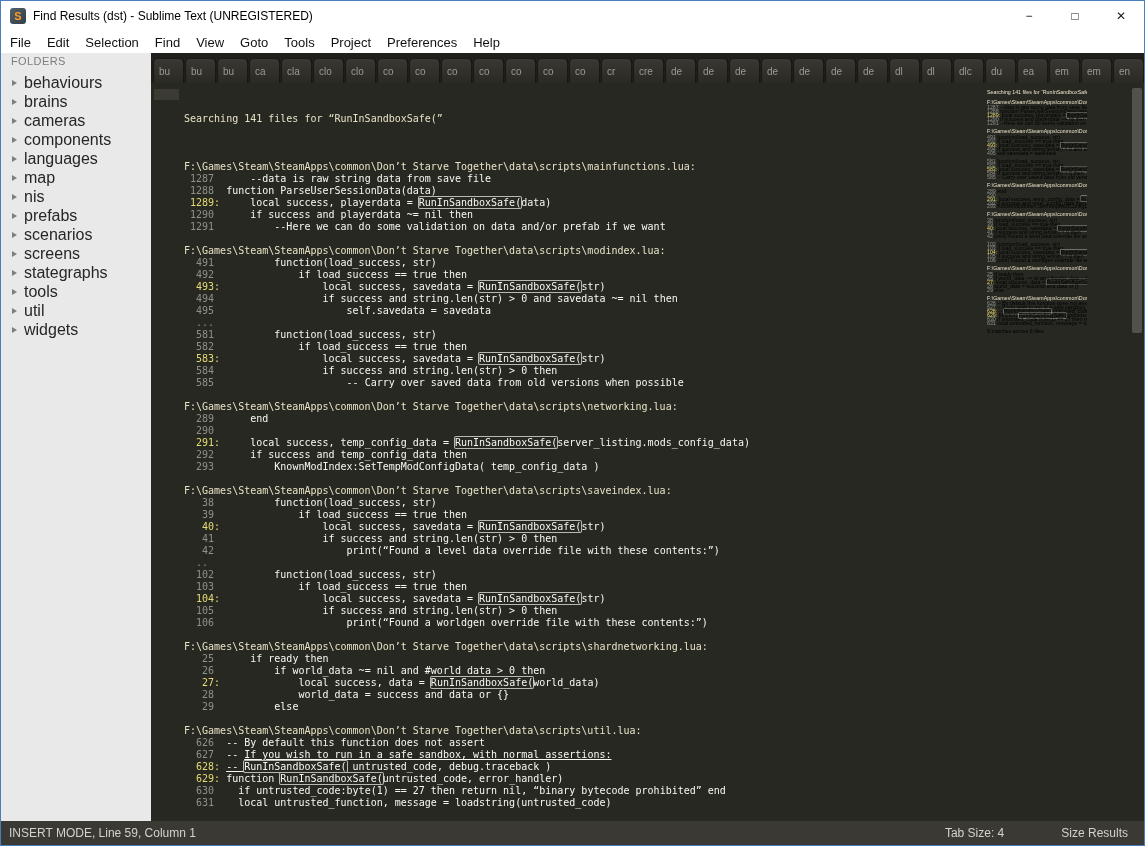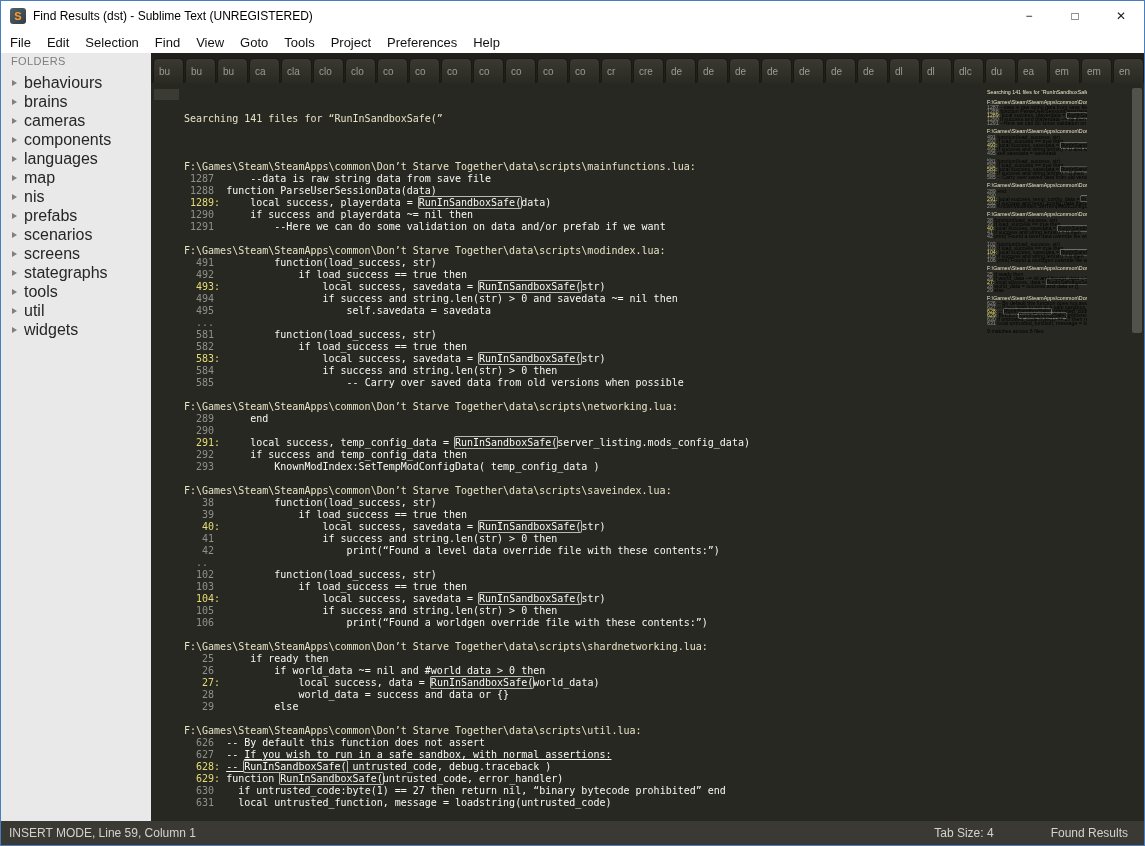--- a/index.html
+++ b/index.html
@@ -277,17 +277,17 @@
         </div>
       </div>
     </div>
 
   </div>
 
   <div id="statusbar">
     <span>INSERT MODE, Line 59, Column 1</span>
     <div id="status-right">
       <span>Tab Size: 4</span>
-      <span>Found Results</span>
+      <span>Size Results</span>
     </div>
   </div>
 
 </div>
 
 </body></html>

